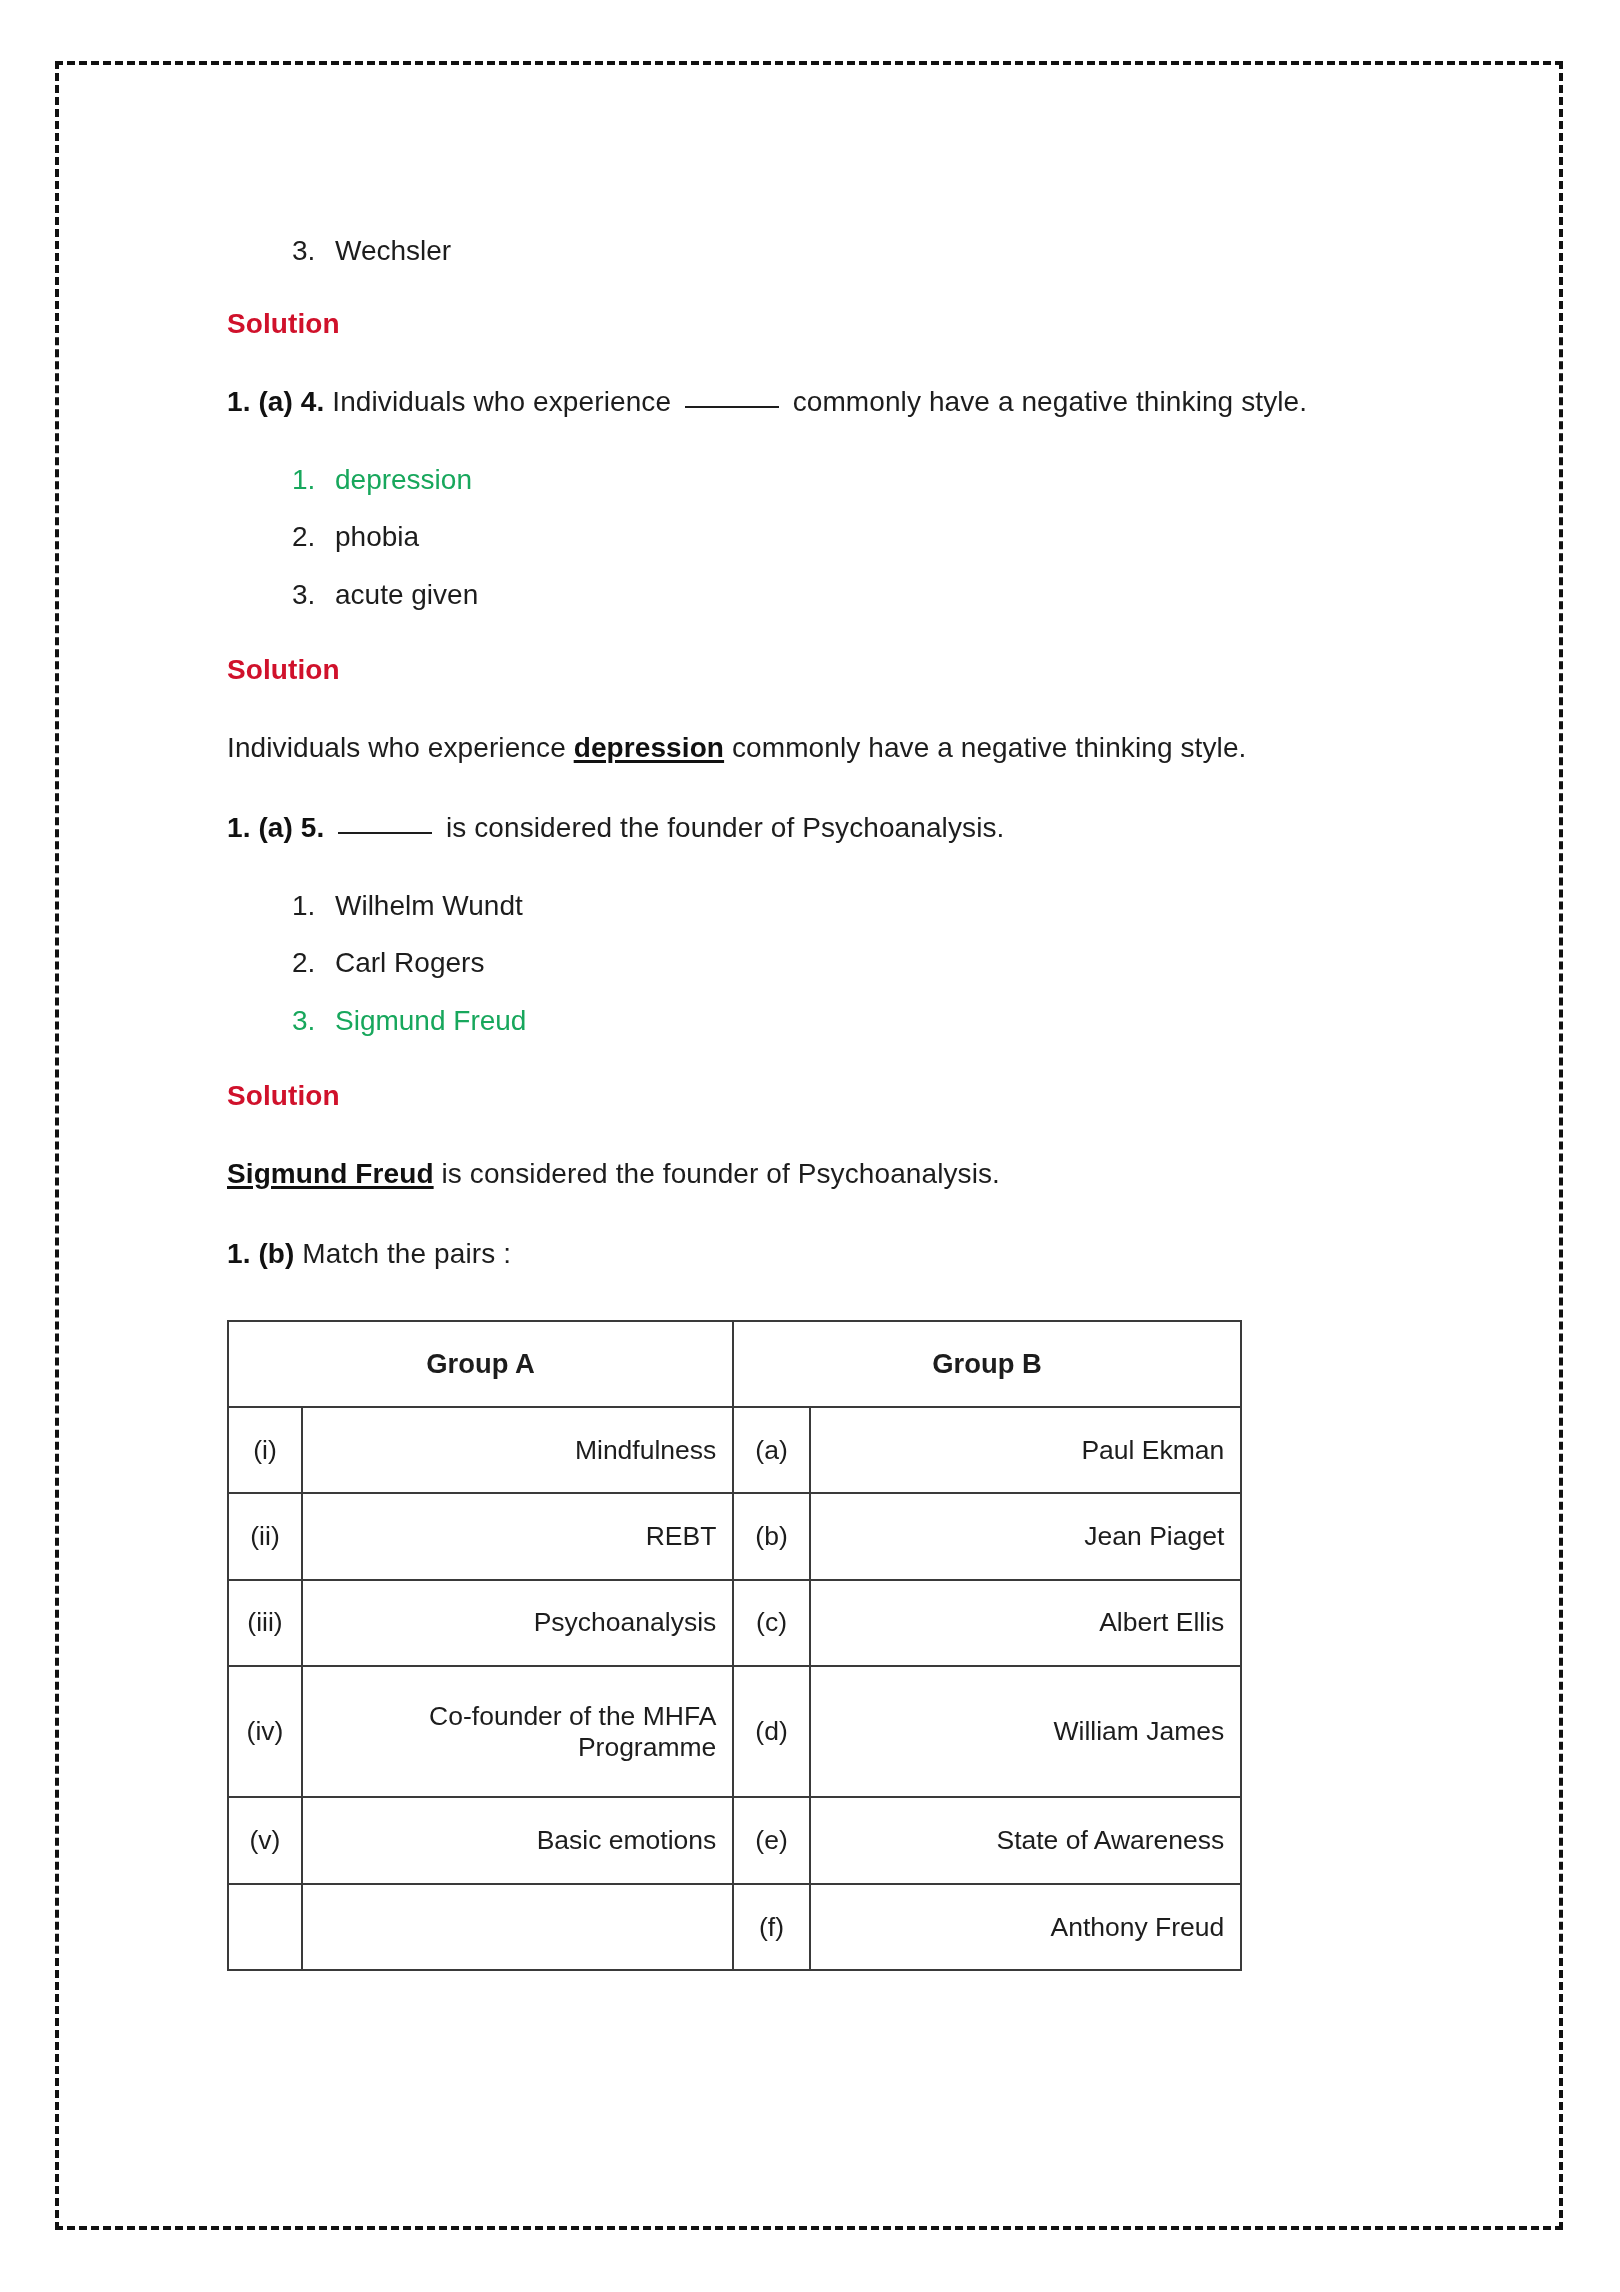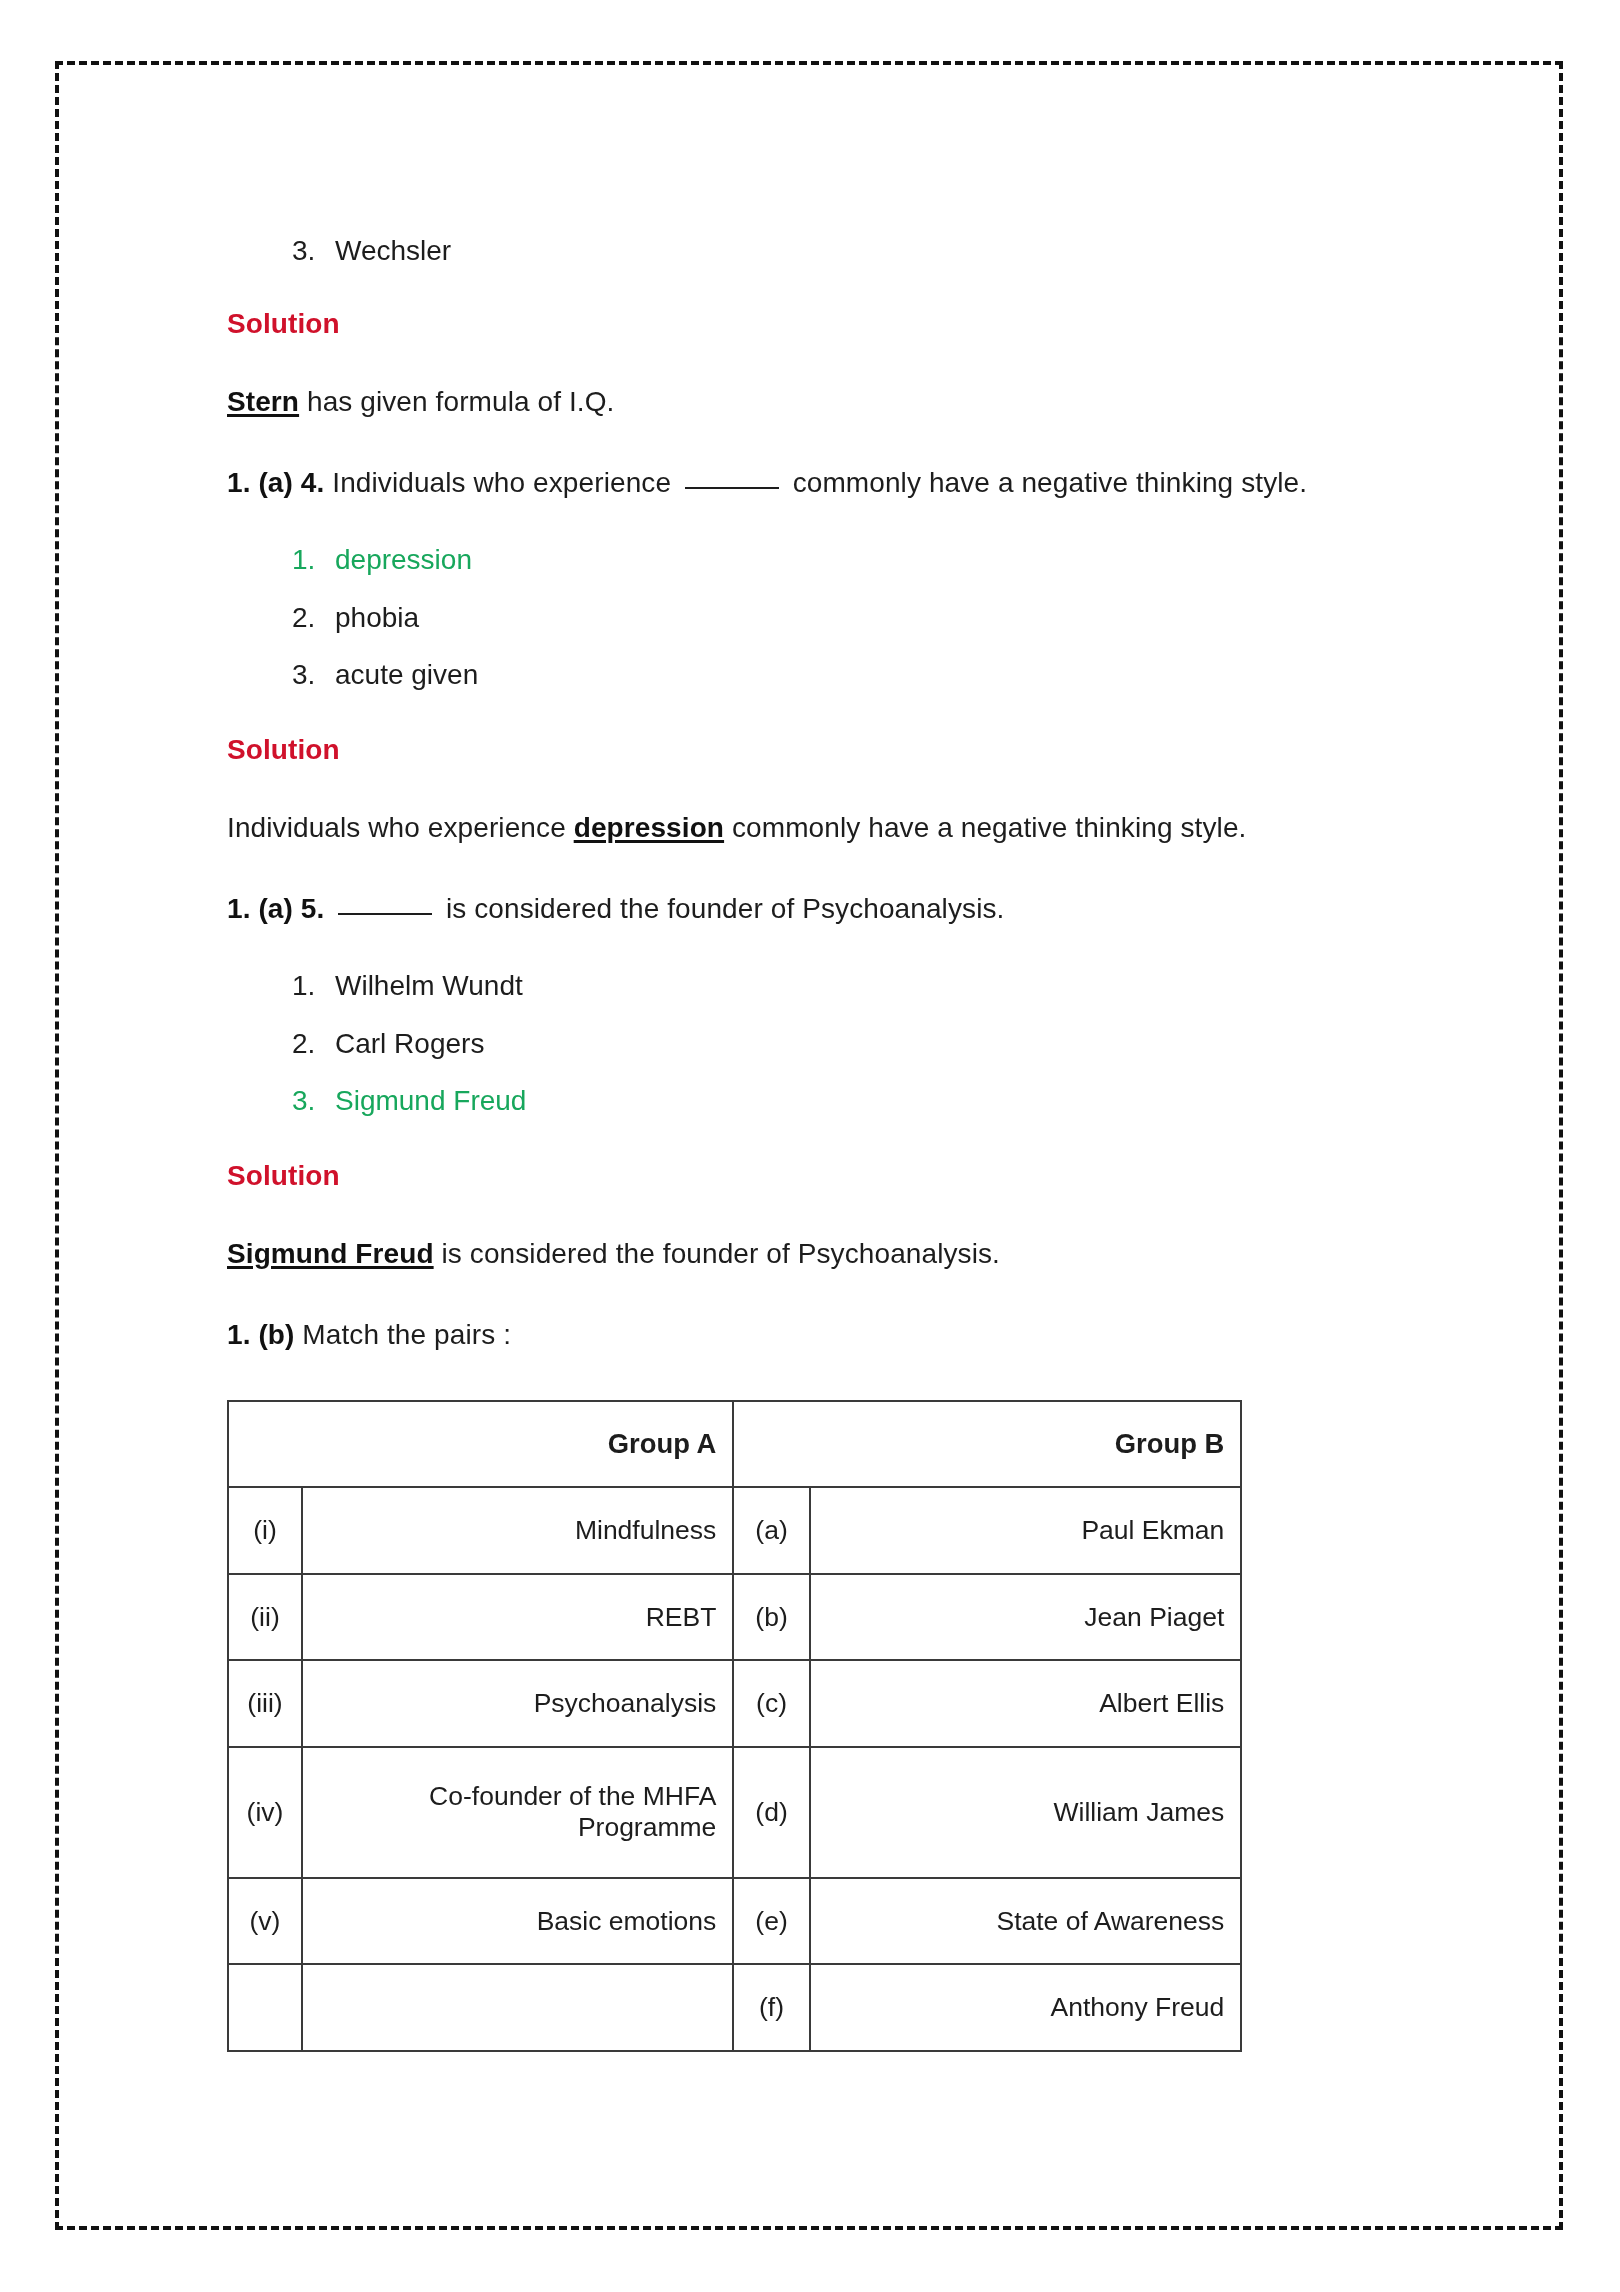--- a/index.html
+++ b/index.html
@@ -102,21 +102,21 @@
     color: #1d1d1d;
     table-layout: fixed;
   }
   table.pairs th, table.pairs td {
     border: 2px solid #3a3a3a;
     padding: 13.7px 15.7px;
     vertical-align: middle;
     font-weight: normal;
   }
   table.pairs th {
-    text-align: right;
+    text-align: center;
     font-weight: 700;
     height: 57px;
     font-size: 27.4px;
   }
   td.key {
     text-align: center;
     width: 74px;
   }
   td.val { text-align: right; }
   tr.body-row td { height: 57px; }
@@ -136,21 +136,20 @@
 
     <ol class="options top">
       <li>
         <span class="marker">3.</span>
         <span>Wechsler</span>
       </li>
     </ol>
 
     <div class="solution-label">Solution</div>
 
-    <p class="para"><span class="ul-bold">Stern</span><span> has given formula of I.Q.</span></p>
 
     <p class="para"><span class="qnum">1. (a) 4.</span><span> Individuals who experience </span><span class="blank"></span><span> commonly have a negative thinking style.</span></p>
 
     <ol class="options">
       <li class="correct">
         <span class="marker">1.</span>
         <span>depression</span>
       </li>
       <li>
         <span class="marker">2.</span>

